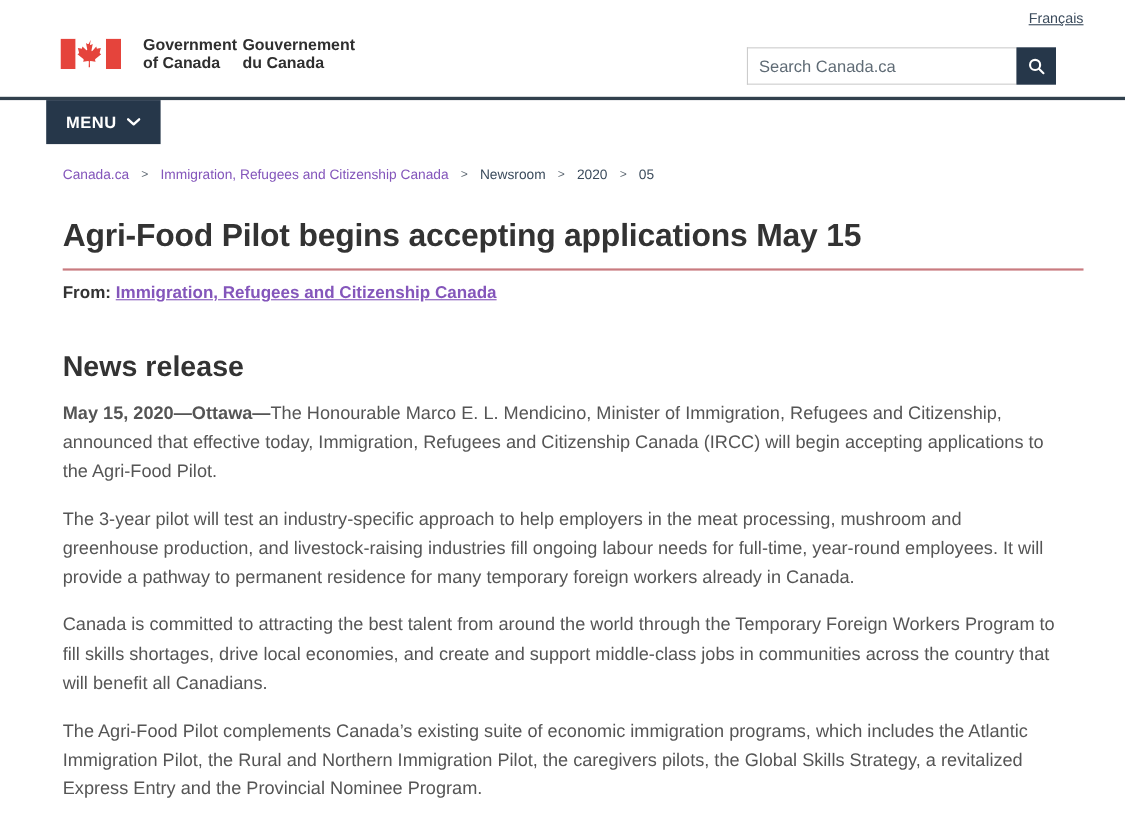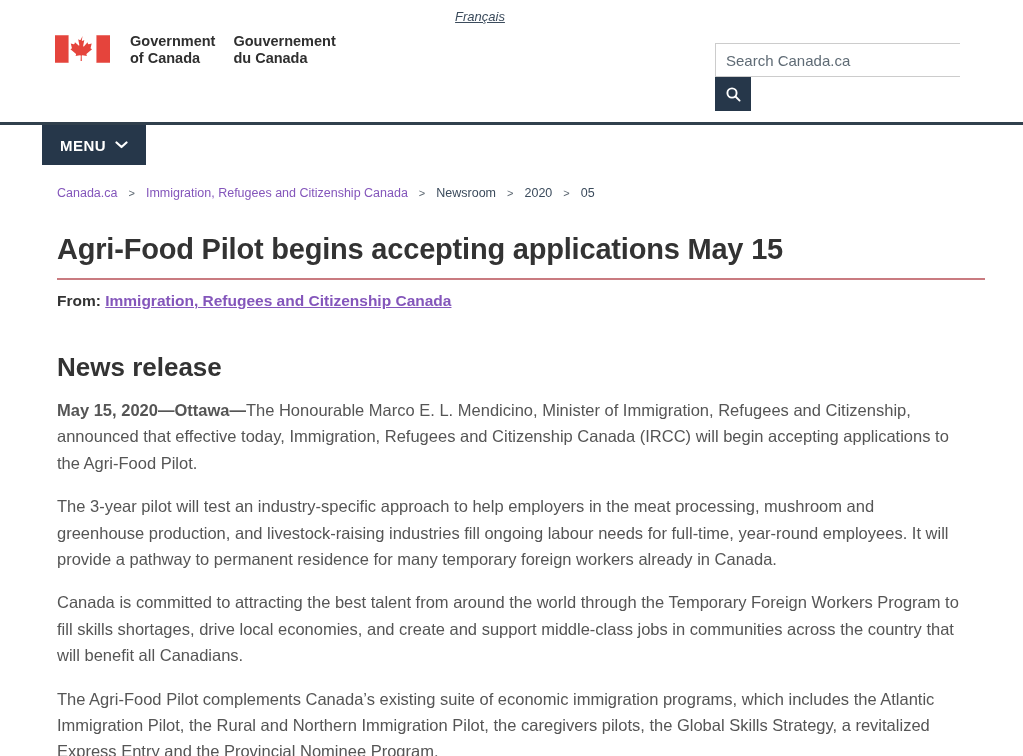--- a/index.html
+++ b/index.html
@@ -7,24 +7,23 @@
   body {
     background: #ffffff;
     font-family: "Liberation Sans", sans-serif;
     color: var(--heading_text);
     overflow: hidden;
   }
 
   
   .top-strip {
     width: 100%;
-    padding: 9px 63px 0 0;
-    display: flex;
-    justify-content: center;
-    font-style: italic;
+    padding: 9px 38px 0 0;
+    display: flex;
+    justify-content: flex-end;
   }
   .lang-link {
     font-size: 13px;
     color: var(--link_slate);
     text-decoration: underline;
     cursor: pointer;
   }
 
   
   .header-row {
@@ -36,23 +35,23 @@
   }
   .fip-signature { display: flex; align-items: flex-start; }
   .flag-svg { width: 55px; height: 28px; display: block; margin-top: 2px; }
   .wordmark {
     font-size: 14.5px;
     font-weight: 700;
     color: #2f2f2f;
     line-height: 1.2;
     margin-left: 20px;
   }
-  .wordmark + .wordmark { margin-left: 18px; }
-
-  .search-area { display: flex; margin-top: 10px; flex-direction: column; }
+  .wordmark + .wordmark { margin-left: 5px; }
+
+  .search-area { display: flex; margin-top: 10px; }
   .search-input {
     width: 245px;
     height: 34px;
     border: 1px solid var(--border_gray);
     border-right: none;
     padding: 0 10px;
     font-size: 15px;
     font-family: "Liberation Sans", sans-serif;
     color: #333;
     outline: none;

